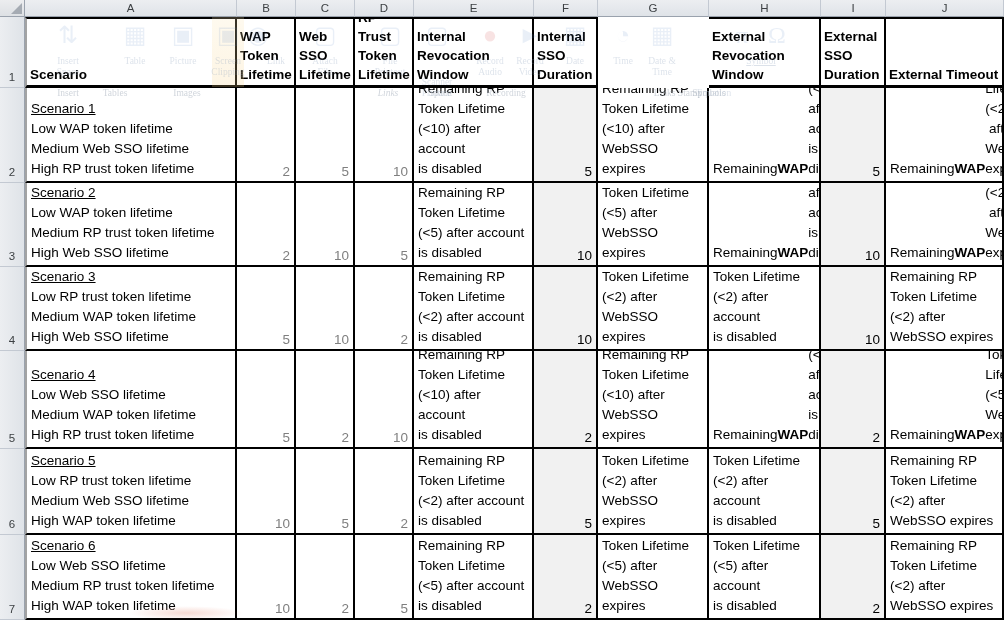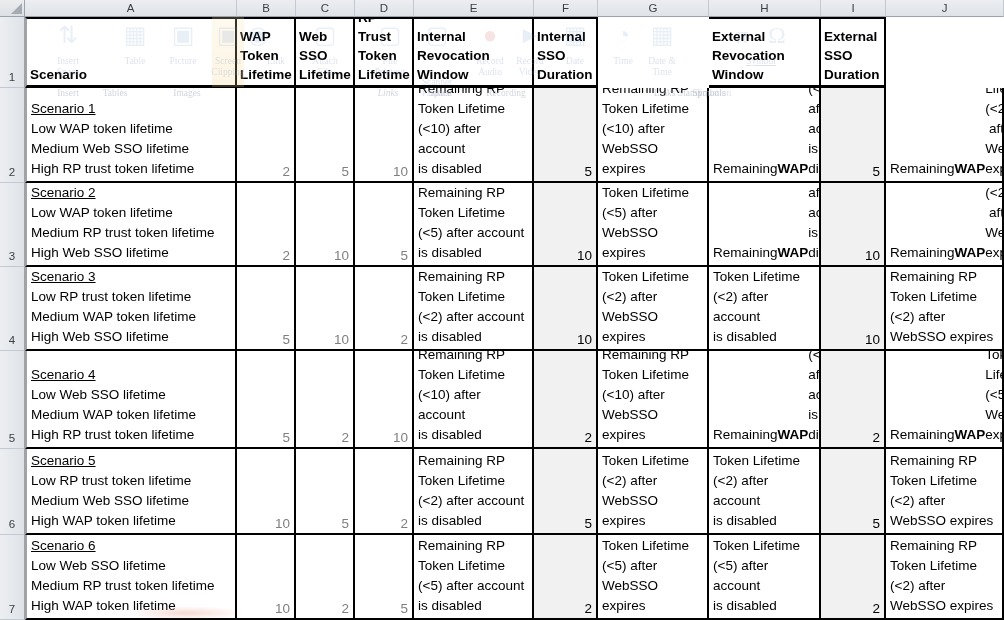--- a/index.html
+++ b/index.html
@@ -75,20 +75,21 @@
   <div class="gut c1 r8">7</div>
 
   <div class="cell hcell la c2 r2">Scenario</div>
   <div class="cell hcell c3 r2">WAP<br>Token<br>Lifetime</div>
   <div class="cell hcell c4 r2">Web<br>SSO<br>Lifetime</div>
   <div class="cell hcell c5 r2">RP Trust<br>Token<br>Lifetime</div>
   <div class="cell hcell c6 r2">Internal<br>Revocation<br>Window</div>
   <div class="cell hcell c7 r2">Internal<br>SSO<br>Duration</div>
   <div class="cell hcell c9 r2">External<br>Revocation<br>Window</div>
   <div class="cell hcell c10 r2">External<br>SSO<br>Duration</div>
+  <div class="cell hcell c11 r2">External Timeout</div>
 
   <div class="cell tcell la c2 r3">
     <div class="scen"><u>Scenario 1</u>
     <div>Low WAP token lifetime<br>Medium Web SSO lifetime<br>High RP trust token lifetime</div></div>
   </div>
   <div class="cell ncell c3 r3">2</div>
   <div class="cell ncell c4 r3">5</div>
   <div class="cell ncell c5 r3">10</div>
   <div class="cell tcell c6 r3">Remaining RP<br>Token Lifetime<br>(&lt;10) after account<br>is disabled</div>
   <div class="cell ncell nb c7 r3">5</div>

